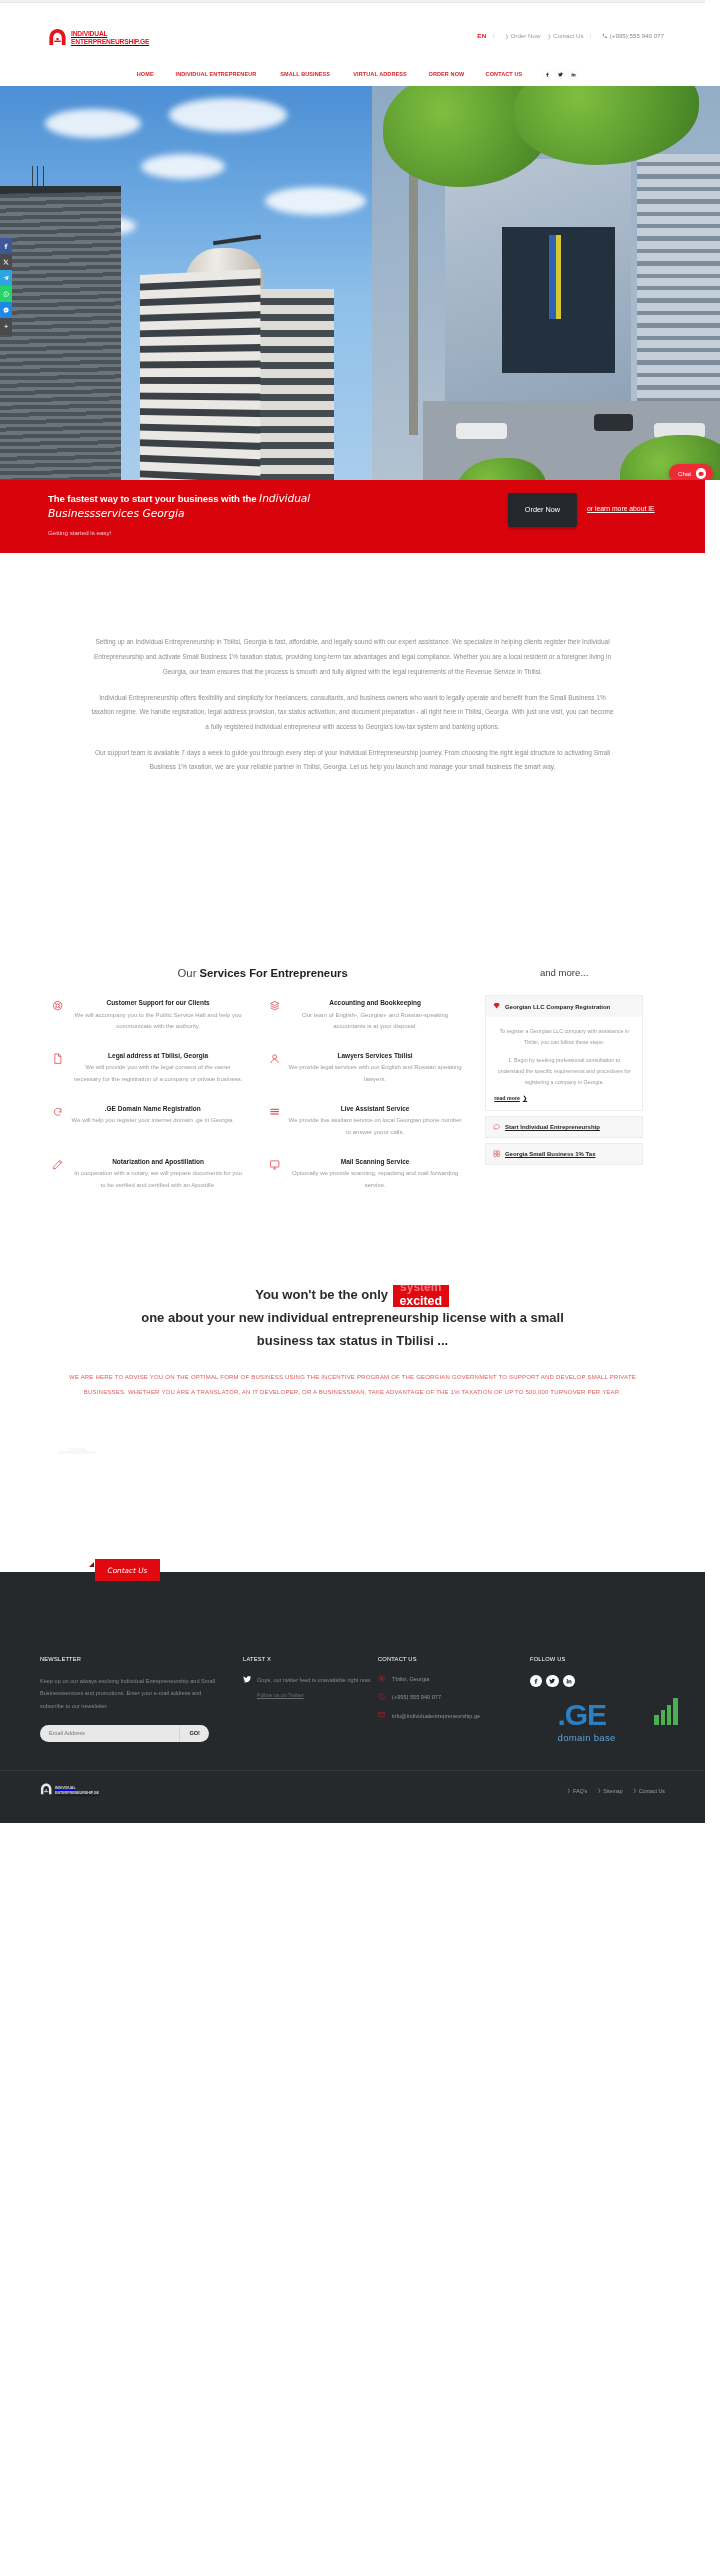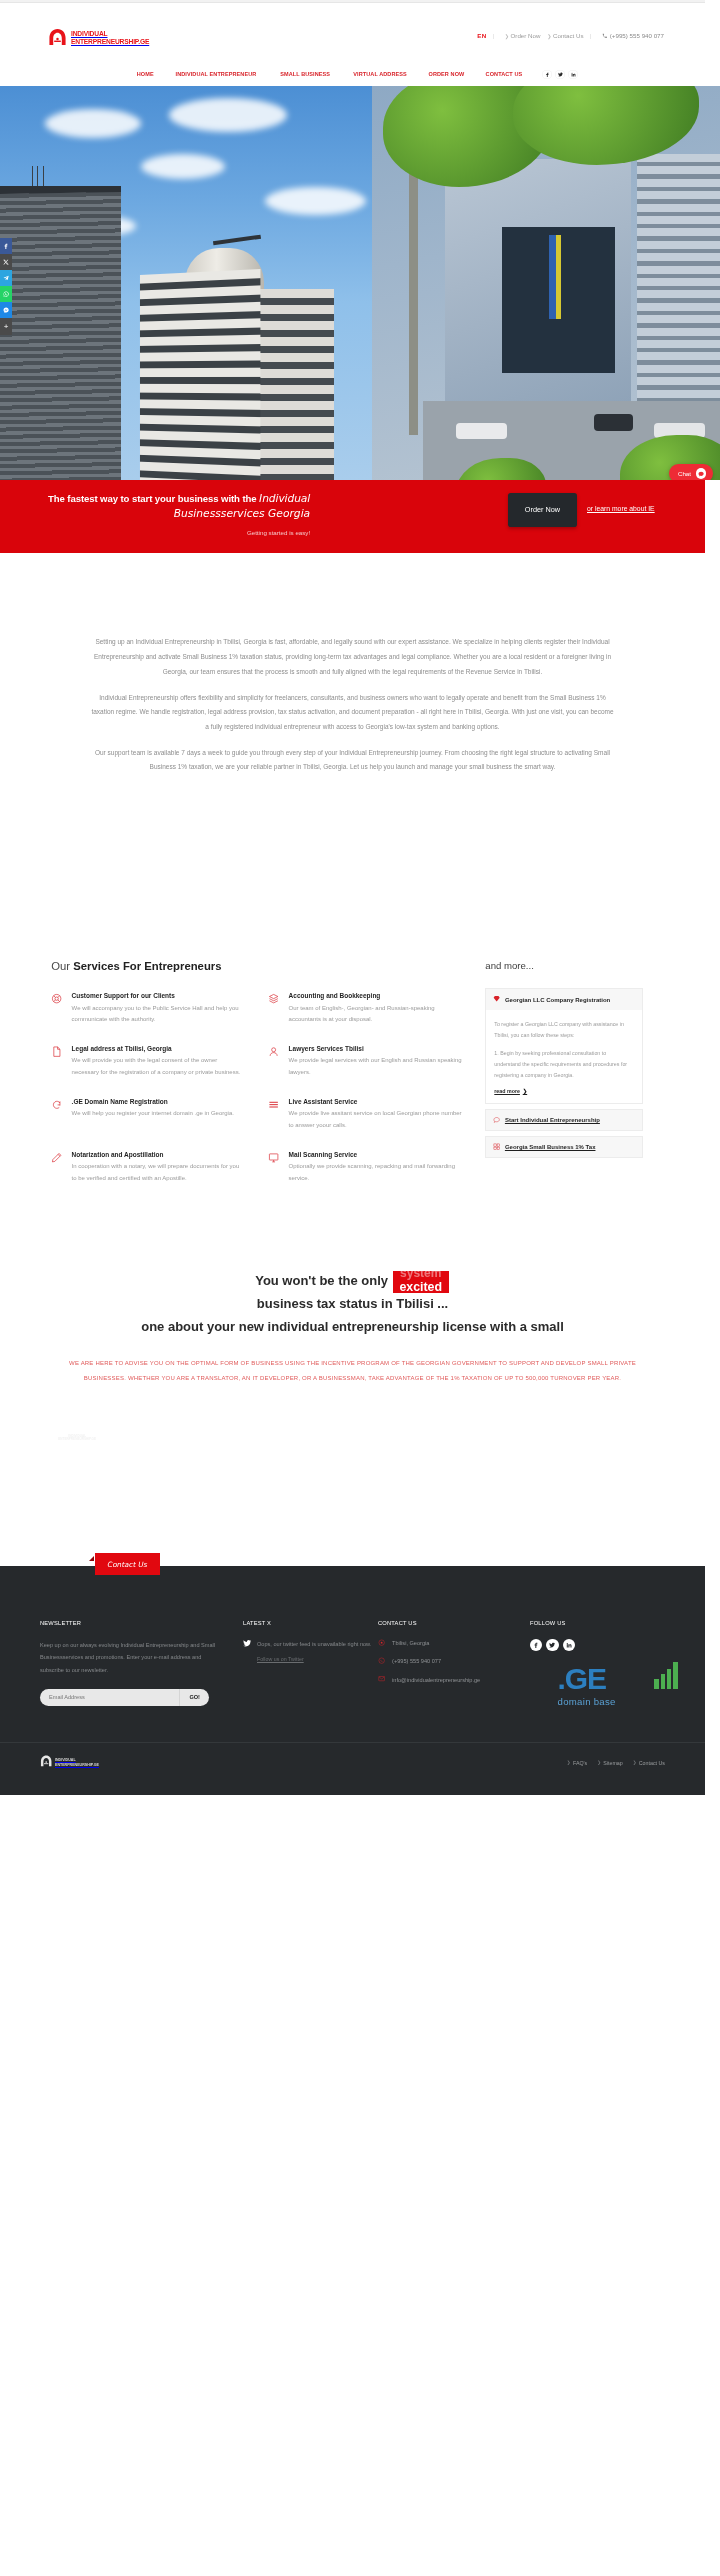--- a/index.html
+++ b/index.html
@@ -161,21 +161,21 @@
   .chat-widget .bub {
     width:10.7px;height:10.7px;border-radius:50%;background:#fff;
     display:flex;align-items:center;justify-content:center;
   }
   .chat-widget .bub svg { width:6.2px;height:6.2px; fill:#ee2b35;}
 
   
   .redbar {
     background: #d9040b; height: 73px; position: relative;
   }
-  .redbar .txt { position:absolute; left: 48px; top: 11.3px; text-align: right; }
+  .redbar .txt { position:absolute; left: 48px; top: 11.3px; }
   .redbar .line1 { color:#fff; font-size: 9.6px; font-weight:700; letter-spacing:-0.1px;}
   .redbar .hand {
     font-family: "DejaVu Sans", sans-serif;
     font-style: italic; font-weight: 400; font-size: 10.7px; color:#fff;
   }
   .redbar .line2 { margin-top: 2.3px; }
   .redbar .sub { color: rgba(255,255,255,.78); font-size: 6.2px; margin-top: 9px;}
   .redbar .btn {
     position:absolute; left: 508px; top: 12.4px; background:#24282c; color:#fff;
     border-radius: 2.8px; width: 69px; height: 34px; display:flex;
@@ -193,21 +193,21 @@
   .intro .paras { width: 526px; margin: 19px auto 0; }
   .intro p {
     font-size: 6.5px; line-height: 2.25; color: #8d8d8d; text-align:center;
     margin-bottom: 11.3px;
   }
 
   .spacer-lg { height: 169px; background:#fff; }
 
   
   .services { background:#fff; padding-bottom: 34px; }
-  .services-inner { width: 625px; margin: 5px auto; display:flex; gap: 0; }
+  .services-inner { width: 625px; margin: 12px auto; display:flex; gap: 0; text-align: center; }
   .svc-main { width: 434px; }
   .svc-title {
     font-size: 11.3px; color:#4a4a4a; font-weight: 400; margin: 0 0 20px 11.3px;
   }
   .svc-title b { font-weight:700; color:#222; }
   .svc-grid { display:flex; flex-wrap: wrap; }
   .svc-item { width: 50%; display:flex; gap: 6.8px; padding: 0 12.4px 19px 11.3px; }
   .svc-ico { width: 13.5px; min-width:13.5px; padding-top:1.1px; }
   .svc-ico svg { width: 11.3px; height: 11.3px; stroke:#d8232a; fill:none; stroke-width:1.4; }
   .svc-h { font-size: 6.5px; font-weight: 700; color:#1f1f1f; margin-bottom: 3.4px; }
@@ -260,21 +260,21 @@
   .footer { background:#26292c; position:relative; padding-bottom: 0; }
   .contact-tab {
     position:absolute; left: 95px; top: -13.5px; background:#e1080f; color:#fff;
     width: 65px; height: 22.5px; display:flex; align-items:center; justify-content:center;
     font-family:"DejaVu Sans", sans-serif; font-style:italic; font-size:7.3px;
   }
   .contact-tab:before {
     content:''; position:absolute; left:-5.6px; top:2.8px;
     border-top: 5.6px solid transparent; border-right: 5.6px solid #8d0509;
   }
-  .footer-inner { width: 625px; margin: 8px auto; display:flex; padding: 53px 0 28px; }
+  .footer-inner { width: 625px; margin: 0 auto; display:flex; padding: 83px 0 28px; }
   .fcol { color:#8f9295; }
   .fcol h4 {
     color:#fff; font-size: 6.2px; font-weight: 400; letter-spacing: 0.2px;
     margin-bottom: 12.4px; transform: scaleX(.93); transform-origin:left;
   }
   .fcol.newsletter { width: 203px; padding-right: 22.5px; }
   .fcol.newsletter p { font-size: 5.6px; line-height: 2.25; color:#85888b; }
   .news-form {
     margin-top: 12.4px; display:flex; background:#e8e8e8; border-radius: 9px;
     height: 17px; overflow:hidden; width: 169px;
@@ -651,22 +651,22 @@
     </div>
   </section>
 
   <section class="ctablock">
     <div class="cta-h">
       <span>You won't be the only</span>
       <span class="rotator">
         <span class="w1">system</span>
         <span class="w2">excited</span>
       </span>
+      <div>one about your new individual entrepreneurship license with a small</div>
       <div>business tax status in Tbilisi ...</div>
-      <div>one about your new individual entrepreneurship license with a small</div>
     </div>
     <p class="cta-p">WE ARE HERE TO ADVISE YOU ON THE OPTIMAL FORM OF BUSINESS USING THE INCENTIVE PROGRAM OF THE GEORGIAN GOVERNMENT TO SUPPORT AND DEVELOP SMALL PRIVATE BUSINESSES. WHETHER YOU ARE A TRANSLATOR, AN IT DEVELOPER, OR A BUSINESSMAN, TAKE ADVANTAGE OF THE 1% TAXATION OF UP TO 500,000 TURNOVER PER YEAR.</p>
     <div class="ghost-logo">
       <svg viewBox="0 0 40 40">
           <path d="M20 2C10 2 3 10 3 21v15h8V21c0-6 4-11 9-11s9 5 9 11v15h8V21C37 10 30 2 20 2z" fill="#999"></path>
         </svg>
       <span>
         <div class="gt">INDIVIDUAL</div>
         <div class="gt">ENTERPRENEURSHIP.GE</div>
       </span>

